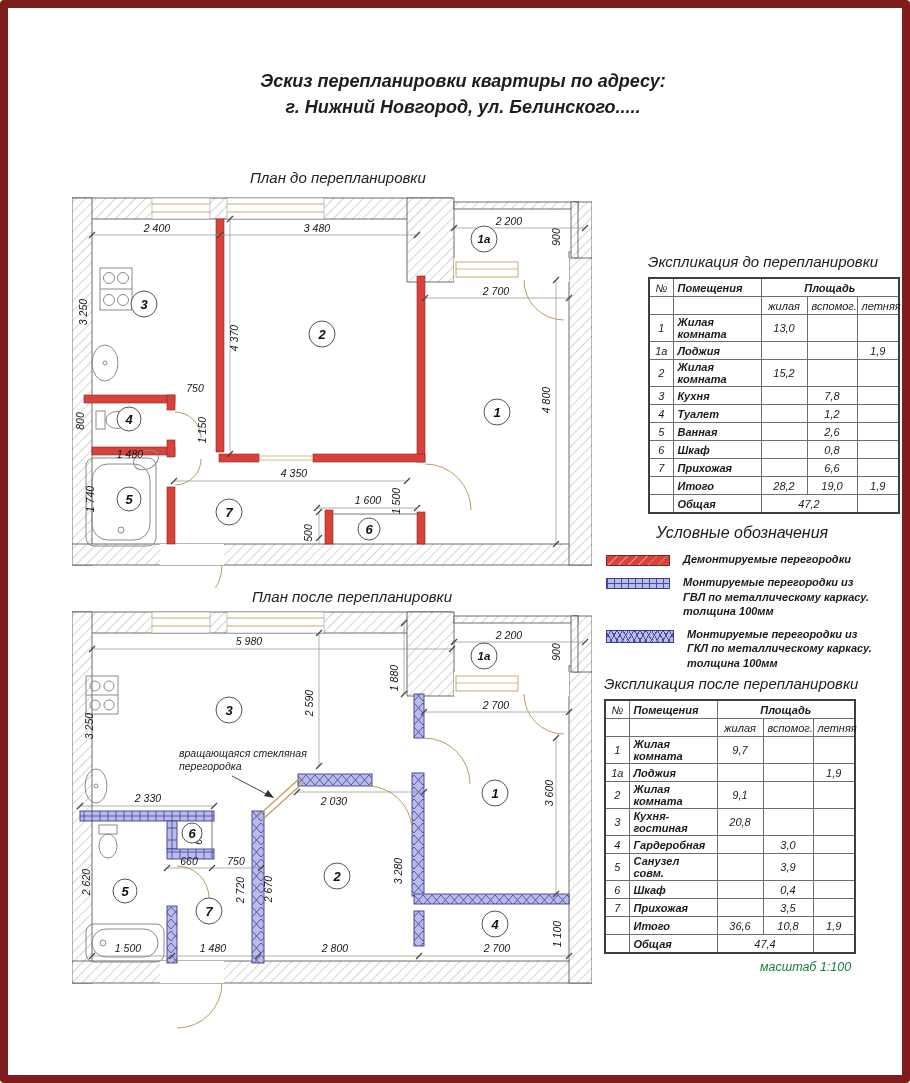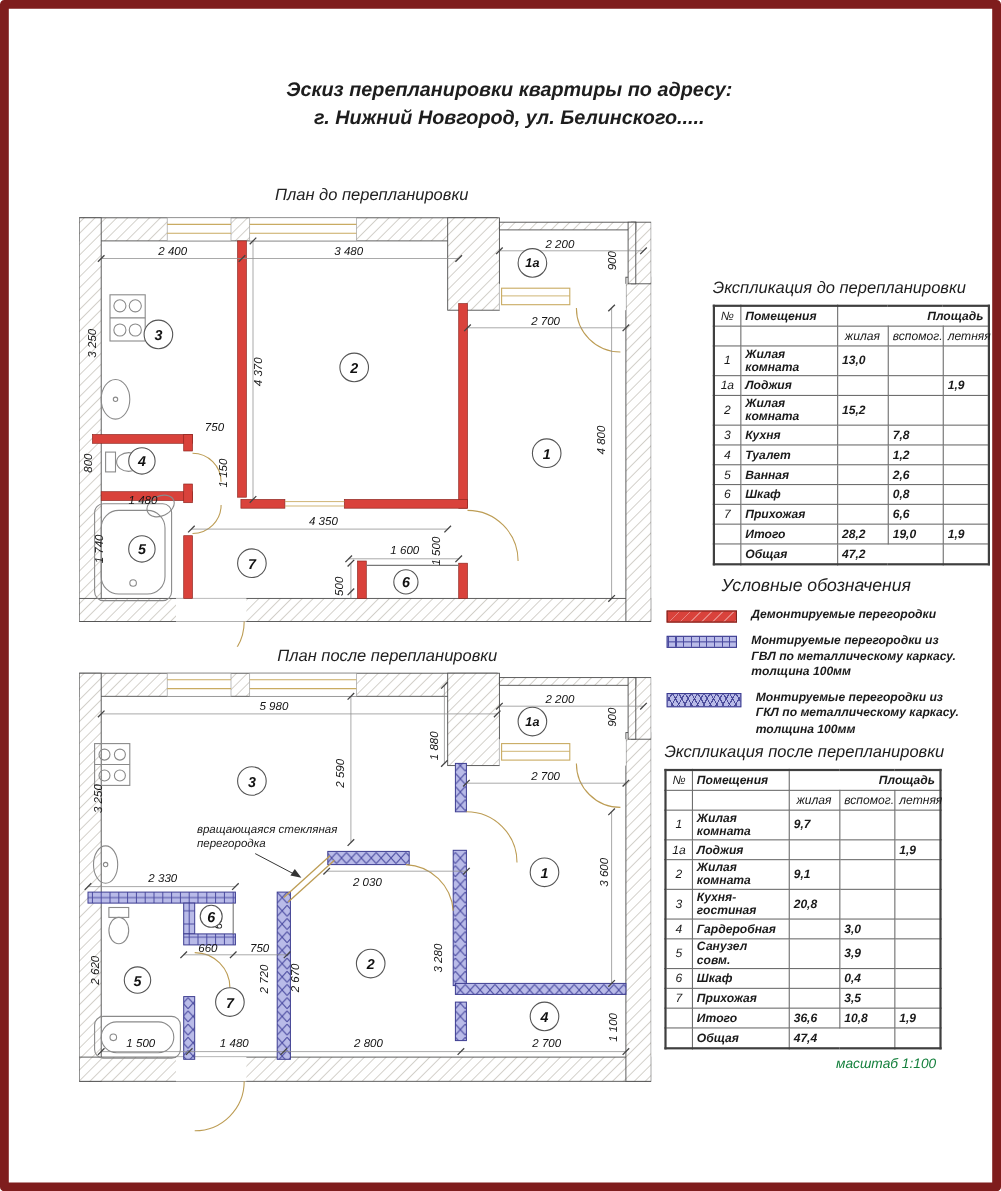--- a/index.html
+++ b/index.html
@@ -15,22 +15,22 @@
   .room-num-sm{font-size:11.5px;font-weight:bold;font-style:italic;fill:#111;text-anchor:middle;}
   .ann{font-size:10.5px;font-style:italic;fill:#1a1a1a;}
   .expl{position:absolute;}
   .expl-before{left:600px;top:245px;width:258px;padding-left:40px;}
   .expl-after{left:596px;top:667px;width:262px;}
   .expl-title{font-size:15px;font-style:italic;color:#1d1d1d;margin:0 0 7px 0;white-space:nowrap;}
   table.expl-table{border-collapse:collapse;border:2px solid #3f3f3f;width:250px;table-layout:fixed;}
   table.expl-table td{border:1px solid #6e6e6e;font-size:11px;font-style:italic;padding:1px 4px;height:15px;color:#1a1a1a;}
   td.c-num{text-align:center;color:#444;font-size:10px;}
   td.c-name{font-weight:bold;}
-  td.c-val{font-weight:bold;margin-left:31px;}
-  td.c-head{font-weight:bold;text-align:right;font-size:11.5px;height:18px;}
+  td.c-val{font-weight:normal;text-align:center;margin-left:31px;}
+  td.c-head{font-weight:bold;text-align:center;font-size:11.5px;height:18px;}
   td.c-sub{text-align:center;color:#555;font-size:10px;height:13px;}
   .legend{position:absolute;left:598px;top:502px;width:272px;}
   .legend-title{font-size:16px;font-style:italic;color:#1d1d1d;text-align:center;margin:14px 0 10px 0;}
   .legend-item{display:flex;align-items:flex-start;margin-bottom:9px;}
   .legend-swatch{flex:0 0 auto;margin-top:3px;margin-right:13px;}
   .legend-label{font-size:11px;font-style:italic;font-weight:bold;color:#1b1b1b;line-height:1.3;width:190px;}
   .sw-demolish{width:62px;height:9px;background-color:#d9423b;border:1px solid #7c241e;background-image:repeating-linear-gradient(135deg,rgba(255,255,255,.35) 0 1px,transparent 1px 7px);}
   .sw-gvl{width:62px;height:9px;background-color:#b9bbe8;border:1px solid #3c3c90;background-image:repeating-linear-gradient(90deg,#4a4aa0 0 1px,transparent 1px 7px),linear-gradient(#4a4aa0,#4a4aa0);background-size:100% 100%,100% 1px;background-position:0 0,0 4px;background-repeat:repeat,no-repeat;}
   .sw-gkl100{width:66px;height:11px;background-color:#b9bbe8;border:1px solid #3c3c90;background-image:repeating-linear-gradient(60deg,transparent 0 4px,rgba(60,60,144,.85) 4px 5px),repeating-linear-gradient(-60deg,transparent 0 4px,rgba(60,60,144,.85) 4px 5px);}
   .sw-gkl70{width:62px;height:6px;background-color:#c6c8ee;border:1px solid #3c3c90;background-image:repeating-linear-gradient(135deg,rgba(60,60,144,.8) 0 1px,transparent 1px 5px);}

